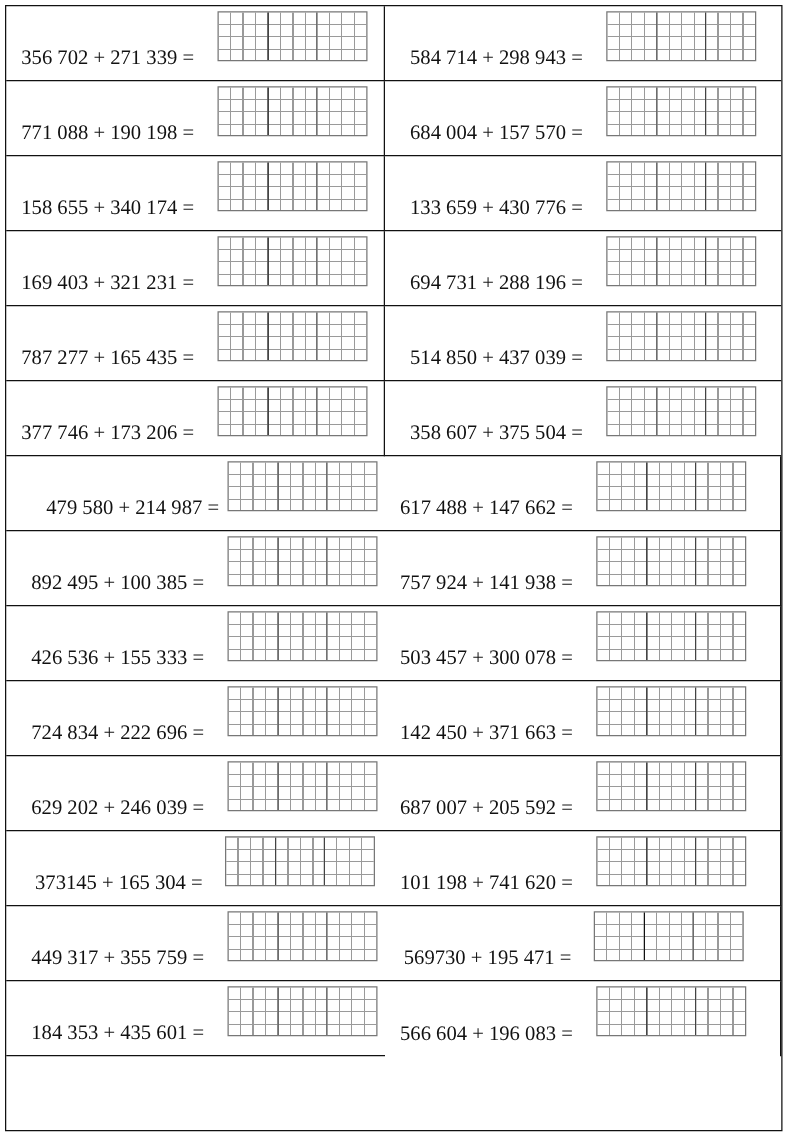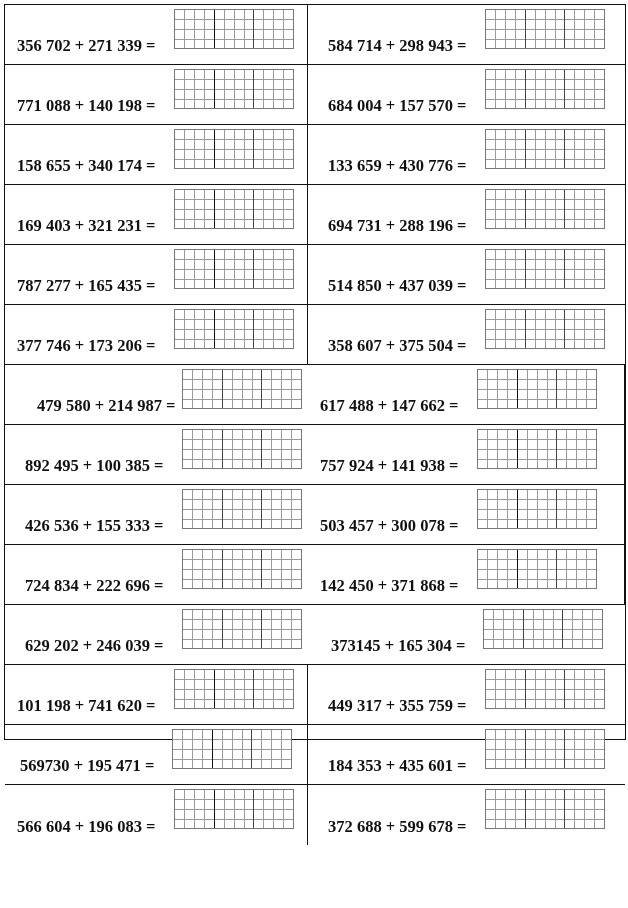--- a/index.html
+++ b/index.html
@@ -1,19 +1,19 @@
 <!DOCTYPE html>
 <html><head>
 <meta charset="utf-8">
 <style>
   html, body { margin: 0; padding: 0; background: #ffffff; }
   body { width: 628px; height: 908px; position: relative; overflow: hidden;
          font-family: "Liberation Serif", "DejaVu Serif", serif; color: #111; }
-  .sheet { position: absolute; left: 4px; top: 4px; width: 622px; height: 736px;
-           border: 1.5px solid #111; box-sizing: border-box; font-weight: bold; }
+  .sheet { position: absolute; left: 4px; top: 4px; width: 622px; height: 901px;
+           border: 1.5px solid #111; box-sizing: border-box; }
   .grid { display: grid; grid-template-columns: 303px 1fr; grid-auto-rows: 60px; width: 100%; height: 100%; }
   .cell { position: relative; border-bottom: 1.5px solid #111; box-sizing: border-box; }
   .cell.left { border-right: 1.5px solid #111; }
   .cell.lastrow { border-bottom: none; }
   .problem { position: absolute; bottom: 10px; font-size: 16.5px; letter-spacing: 0px; white-space: nowrap; line-height: 1; }
   .answer-box { position: absolute; top: 4px; width: 120px; height: 40px; box-sizing: border-box;
                 border: 1px solid #777; display: flex; background: #fff; }
   .digit-cell { flex: 1; position: relative; box-sizing: border-box;
                 background-image:
                   repeating-linear-gradient(to right, transparent 0, transparent 9px, #9a9a9a 9px, #9a9a9a 10px),
@@ -37,21 +37,21 @@
       </div>
       <div class="cell right">
         <span class="problem" style="left: 20px;">584 714 + 298 943 =</span>
         <div class="answer-box" style="left: 177px;">
           <div class="digit-cell"></div>
           <div class="digit-cell"></div>
           <div class="digit-cell"></div>
         </div>
       </div>
       <div class="cell left">
-        <span class="problem" style="left: 12px;">771 088 + 140 198 =</span>
+        <span class="problem" style="left: 12px;">771 088 + 190 198 =</span>
         <div class="answer-box" style="left: 169px;">
           <div class="digit-cell"></div>
           <div class="digit-cell"></div>
           <div class="digit-cell"></div>
         </div>
       </div>
       <div class="cell right">
         <span class="problem" style="left: 20px;">684 004 + 157 570 =</span>
         <div class="answer-box" style="left: 177px;">
           <div class="digit-cell"></div>
@@ -173,30 +173,38 @@
       </div>
       <div class="cell right">
         <span class="problem" style="left: 20px;">724 834 + 222 696 =</span>
         <div class="answer-box" style="left: 177px;">
           <div class="digit-cell"></div>
           <div class="digit-cell"></div>
           <div class="digit-cell"></div>
         </div>
       </div>
       <div class="cell left">
-        <span class="problem" style="left: 12px;">142 450 + 371 868 =</span>
+        <span class="problem" style="left: 12px;">142 450 + 371 663 =</span>
         <div class="answer-box" style="left: 169px;">
           <div class="digit-cell"></div>
           <div class="digit-cell"></div>
           <div class="digit-cell"></div>
         </div>
       </div>
       <div class="cell right">
         <span class="problem" style="left: 20px; margin-top: 19px;">629 202 + 246 039 =</span>
         <div class="answer-box" style="left: 177px;">
+          <div class="digit-cell"></div>
+          <div class="digit-cell"></div>
+          <div class="digit-cell"></div>
+        </div>
+      </div>
+      <div class="cell left">
+        <span class="problem" style="left: 12px;">687 007 + 205 592 =</span>
+        <div class="answer-box" style="left: 169px;">
           <div class="digit-cell"></div>
           <div class="digit-cell"></div>
           <div class="digit-cell"></div>
         </div>
       </div>
       <div class="cell right">
         <span class="problem" style="left: 23px;">373145 + 165 304 =</span>
         <div class="answer-box" style="left: 175px;">
           <div class="digit-cell"></div>
           <div class="digit-cell"></div>
@@ -231,27 +239,19 @@
         <span class="problem" style="left: 20px;">184 353 + 435 601 =</span>
         <div class="answer-box" style="left: 177px;">
           <div class="digit-cell"></div>
           <div class="digit-cell"></div>
           <div class="digit-cell"></div>
         </div>
       </div>
       <div class="cell left lastrow">
         <span class="problem" style="left: 12px;">566 604 + 196 083 =</span>
         <div class="answer-box" style="left: 169px;">
-          <div class="digit-cell"></div>
-          <div class="digit-cell"></div>
-          <div class="digit-cell"></div>
-        </div>
-      </div>
-      <div class="cell right lastrow">
-        <span class="problem" style="left: 20px;">372 688 + 599 678 =</span>
-        <div class="answer-box" style="left: 177px;">
           <div class="digit-cell"></div>
           <div class="digit-cell"></div>
           <div class="digit-cell"></div>
         </div>
       </div>
     </div>
 </div>
 
 </body></html>

